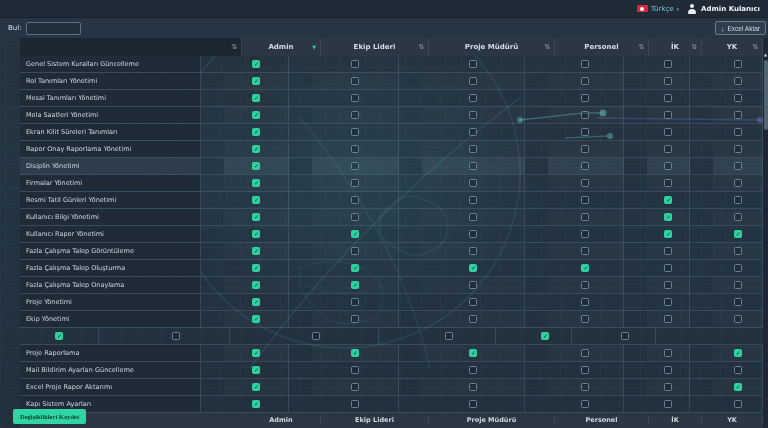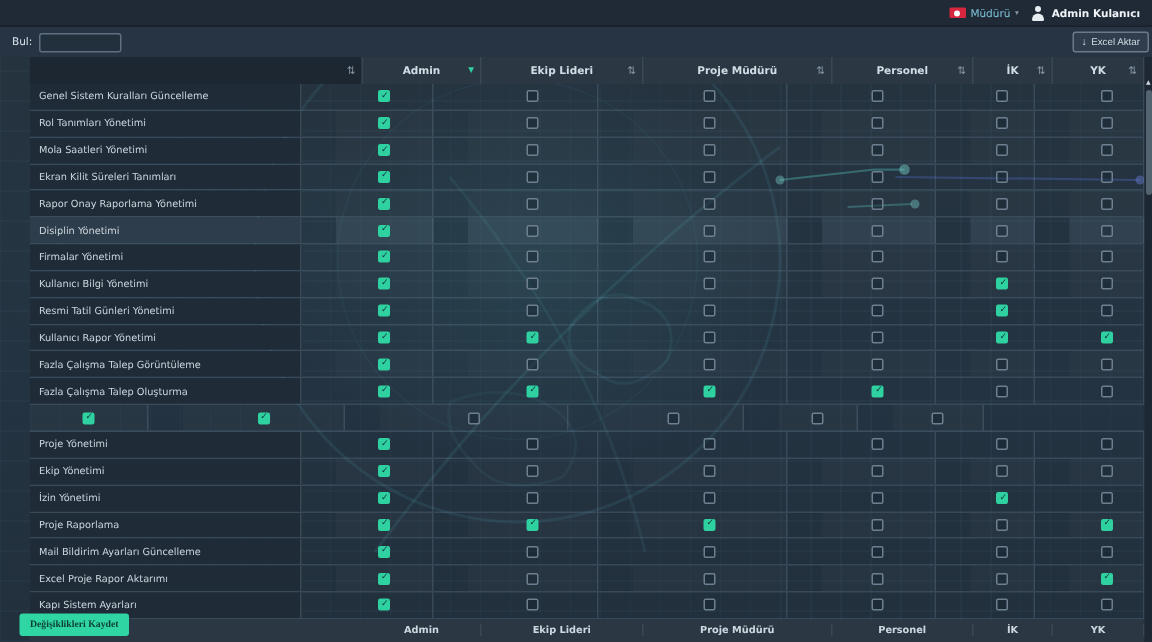--- a/index.html
+++ b/index.html
@@ -89,21 +89,21 @@
                font-size:4px; line-height:5px; text-align:center; }
   .scroll-thumb { position:absolute; top:22px; left:0.5px; width:4px; height:70px;
                   background:#53636f; border-radius:2px; cursor:pointer; }
 </style>
 </head>
 <body>
 
 <div class="navbar">
   <div class="lang">
     <span class="flag"></span>
-    <span class="lang-label">Müdürü</span>
+    <span class="lang-label">Türkçe</span>
     <span class="lang-caret">▾</span>
   </div>
   <div class="user">
     <span class="avatar"></span>
     <span class="user-name">Admin Kulanıcı</span>
   </div>
 </div>
 
 <div class="toolbar">
   <span class="find-label">Bul:</span>
@@ -199,20 +199,41 @@
         <div class="cell" style="width: 94px;">
           <div class="cb"></div>
         </div>
         <div class="cell" style="width: 53px;">
           <div class="cb"></div>
         </div>
         <div class="cell" style="width: 61px;">
           <div class="cb"></div>
         </div>
       </div>
+      <div class="trow">
+        <div class="name-cell" style="width: 222px;">Mesai Tanımları Yönetimi</div>
+        <div class="cell" style="width: 79px;">
+          <div class="cb on"></div>
+        </div>
+        <div class="cell" style="width: 108px;">
+          <div class="cb"></div>
+        </div>
+        <div class="cell" style="width: 126px;">
+          <div class="cb"></div>
+        </div>
+        <div class="cell" style="width: 94px;">
+          <div class="cb"></div>
+        </div>
+        <div class="cell" style="width: 53px;">
+          <div class="cb"></div>
+        </div>
+        <div class="cell" style="width: 61px;">
+          <div class="cb"></div>
+        </div>
+      </div>
       <div class="trow even">
         <div class="name-cell" style="width: 222px;">Mola Saatleri Yönetimi</div>
         <div class="cell" style="width: 79px;">
           <div class="cb on"></div>
         </div>
         <div class="cell" style="width: 108px;">
           <div class="cb"></div>
         </div>
         <div class="cell" style="width: 126px;">
           <div class="cb"></div>
@@ -304,20 +325,41 @@
         <div class="cell" style="width: 94px;">
           <div class="cb"></div>
         </div>
         <div class="cell" style="width: 53px;">
           <div class="cb"></div>
         </div>
         <div class="cell" style="width: 61px;">
           <div class="cb"></div>
         </div>
       </div>
+      <div class="trow">
+        <div class="name-cell" style="width: 222px;">Resmi Tatil Günleri Yönetimi</div>
+        <div class="cell" style="width: 79px;">
+          <div class="cb on"></div>
+        </div>
+        <div class="cell" style="width: 108px;">
+          <div class="cb"></div>
+        </div>
+        <div class="cell" style="width: 126px;">
+          <div class="cb"></div>
+        </div>
+        <div class="cell" style="width: 94px;">
+          <div class="cb"></div>
+        </div>
+        <div class="cell" style="width: 53px;">
+          <div class="cb on"></div>
+        </div>
+        <div class="cell" style="width: 61px;">
+          <div class="cb"></div>
+        </div>
+      </div>
       <div class="trow even">
         <div class="name-cell" style="width: 222px;">Kullanıcı Bilgi Yönetimi</div>
         <div class="cell" style="width: 79px;">
           <div class="cb on"></div>
         </div>
         <div class="cell" style="width: 108px;">
           <div class="cb"></div>
         </div>
         <div class="cell" style="width: 126px;">
           <div class="cb"></div>
@@ -326,41 +368,20 @@
           <div class="cb"></div>
         </div>
         <div class="cell" style="width: 53px;">
           <div class="cb on"></div>
         </div>
         <div class="cell" style="width: 61px;">
           <div class="cb"></div>
         </div>
       </div>
       <div class="trow">
-        <div class="name-cell" style="width: 222px;">Resmi Tatil Günleri Yönetimi</div>
-        <div class="cell" style="width: 79px;">
-          <div class="cb on"></div>
-        </div>
-        <div class="cell" style="width: 108px;">
-          <div class="cb"></div>
-        </div>
-        <div class="cell" style="width: 126px;">
-          <div class="cb"></div>
-        </div>
-        <div class="cell" style="width: 94px;">
-          <div class="cb"></div>
-        </div>
-        <div class="cell" style="width: 53px;">
-          <div class="cb on"></div>
-        </div>
-        <div class="cell" style="width: 61px;">
-          <div class="cb"></div>
-        </div>
-      </div>
-      <div class="trow">
         <div class="name-cell" style="width: 222px;">Kullanıcı Rapor Yönetimi</div>
         <div class="cell" style="width: 79px;">
           <div class="cb on"></div>
         </div>
         <div class="cell" style="width: 108px;">
           <div class="cb on"></div>
         </div>
         <div class="cell" style="width: 126px;">
           <div class="cb"></div>
         </div>
@@ -410,20 +431,21 @@
           <div class="cb on"></div>
         </div>
         <div class="cell" style="width: 53px;">
           <div class="cb"></div>
         </div>
         <div class="cell" style="width: 61px;">
           <div class="cb"></div>
         </div>
       </div>
       <div class="trow even">
+        <div class="name-cell" style="width: 222px;">Fazla Çalışma Talep Onaylama</div>
         <div class="cell" style="width: 79px;">
           <div class="cb on"></div>
         </div>
         <div class="cell" style="width: 108px;">
           <div class="cb on"></div>
         </div>
         <div class="cell" style="width: 126px;">
           <div class="cb"></div>
         </div>
         <div class="cell" style="width: 94px;">
@@ -472,21 +494,20 @@
           <div class="cb"></div>
         </div>
         <div class="cell" style="width: 53px;">
           <div class="cb"></div>
         </div>
         <div class="cell" style="width: 61px;">
           <div class="cb"></div>
         </div>
       </div>
       <div class="trow">
-        <div class="name-cell" style="width: 222px;">İzin Yönetimi</div>
         <div class="cell" style="width: 79px;">
           <div class="cb on"></div>
         </div>
         <div class="cell" style="width: 108px;">
           <div class="cb"></div>
         </div>
         <div class="cell" style="width: 126px;">
           <div class="cb"></div>
         </div>
         <div class="cell" style="width: 94px;">

